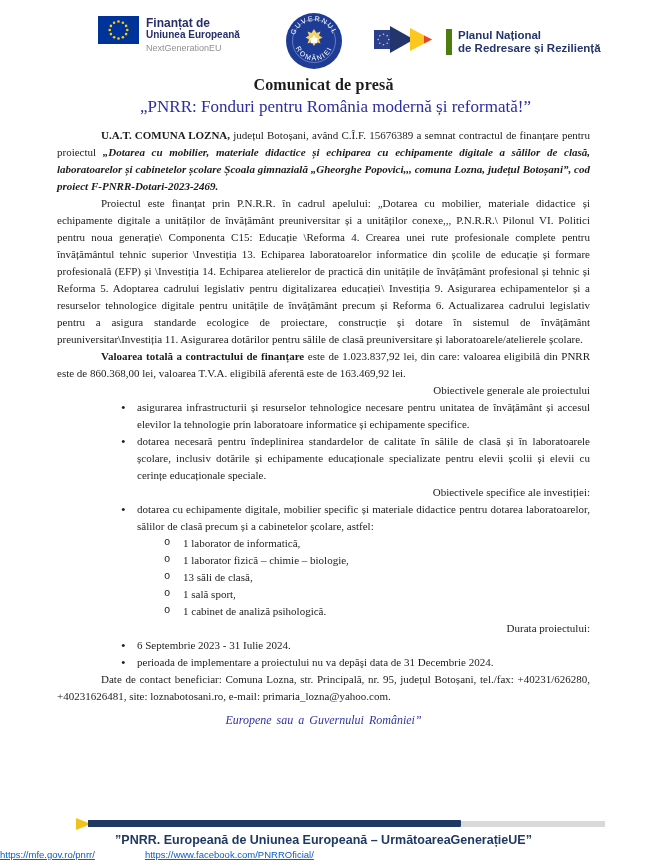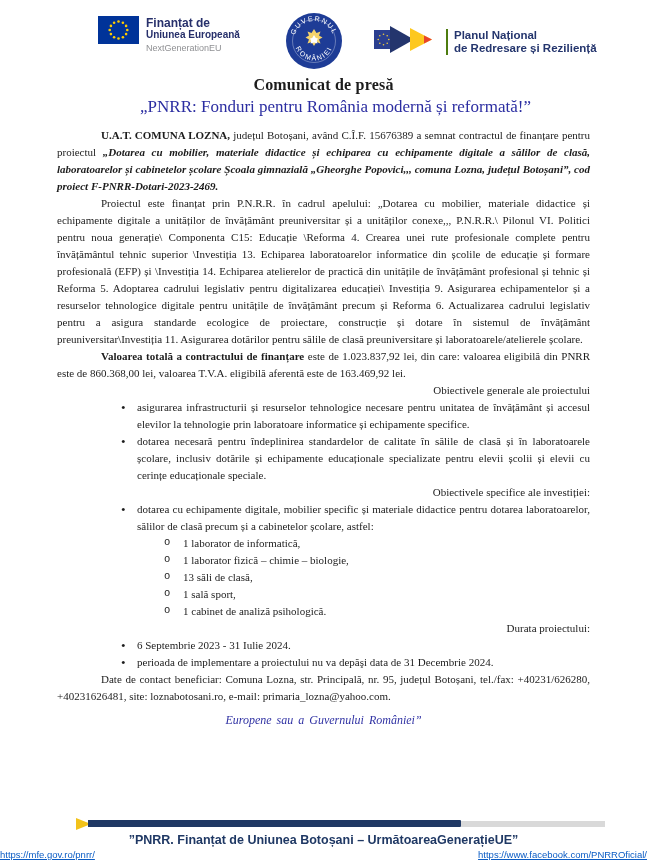--- a/index.html
+++ b/index.html
@@ -18,21 +18,21 @@
   .eu-logo { position:absolute; left:98px; top:4px; display:flex; gap:7px; align-items:flex-start; }
   .eu-text { font-family:"Liberation Sans", sans-serif; line-height:12px; padding-top:1px; }
   .eu-text .l1 { font-size:12px; font-weight:bold; color:#27306b; }
   .eu-text .l2 { font-size:10px; font-weight:bold; color:#27306b; }
   .eu-text .l3 { font-size:9px;  color:#8f9093; margin-top:1px; }
   .gov-logo { position:absolute; left:285px; top:0px; }
   .pnrr-logo { position:absolute; left:374px; top:8px; display:flex; align-items:center; gap:6px; }
   .pnrr-text {
     font-family:"Liberation Sans", sans-serif;
     font-size:11.5px; font-weight:bold; color:#24356d;
-    line-height:13px; border-left:2px solid #4d7c0f; padding-left:6px;
+    line-height:13px; border-left:6px solid #4d7c0f; padding-left:6px;
   }
   
   .doc-title { text-align:center; font-size:16px; font-weight:bold; margin-top:0; letter-spacing:.2px; }
   .doc-subtitle { text-align:center; font-size:17px; color:#2b2da1; margin-top:3px;padding-left:24px; }
   
   .body { margin:10px 57px 0 57px; font-size:11px; line-height:17px; text-align:justify; }
   .ind { text-indent:44px; }
   .bold { font-weight:bold; }
   .bi { font-weight:bold; font-style:italic; }
   .head-ind { font-weight:normal; margin-left:28px; text-align:right; }
@@ -59,21 +59,21 @@
     border-bottom:6px solid transparent;
     border-left:15px solid #f2c21a;
   }
   .bar-navy { position:absolute; left:12px; top:3px; height:7px; width:373px; background:#1f3864; border-radius:0 1px 1px 0; }
   .bar-gray { position:absolute; left:385px; top:4px; height:6px; width:144px; background:#d9d9d9; }
   .slogan {
     text-align:center;
     font-family:"Liberation Sans", sans-serif;
     font-weight:bold; font-size:12.5px; color:#1f3864;
   }
-  .links { display:flex; justify-content:space-between; gap:100px; margin-top:2px; }
+  .links { display:flex; justify-content:flex-start; gap:50px; margin-top:2px; }
   .links a {
     font-family:"Liberation Sans", sans-serif;
     font-size:9.5px; color:#0b5cc4; text-decoration:underline;
   }
 </style>
 </head>
 <body>
 
 <div class="page">
 
@@ -187,20 +187,20 @@
   <div class="disclaimer">
     <div>Europene sau a  Guvernului României”</div>
   </div>
 
   <div class="footer">
     <div class="bar-wrap">
       <span class="bar-arrow"></span>
       <span class="bar-navy"></span>
       <span class="bar-gray"></span>
     </div>
-    <div class="slogan">”PNRR. Finanțat de Uniunea Botoșani – UrmătoareaGenerațieUE”</div>
+    <div class="slogan">”PNRR. Europeană de Uniunea Europeană – UrmătoareaGenerațieUE”</div>
     <div class="links">
       <a href="#">https://mfe.gov.ro/pnrr/</a>
       <a href="#">https://www.facebook.com/PNRROficial/</a>
     </div>
   </div>
 
 </div>
 
 </body></html>

